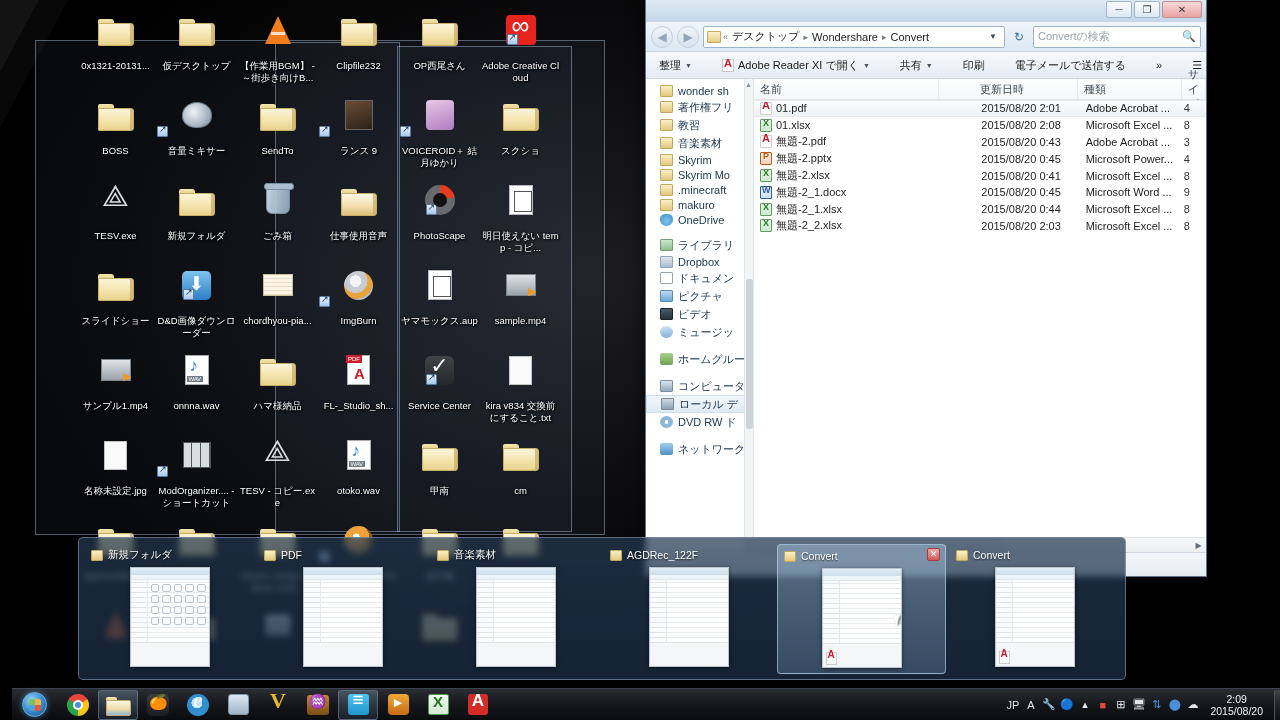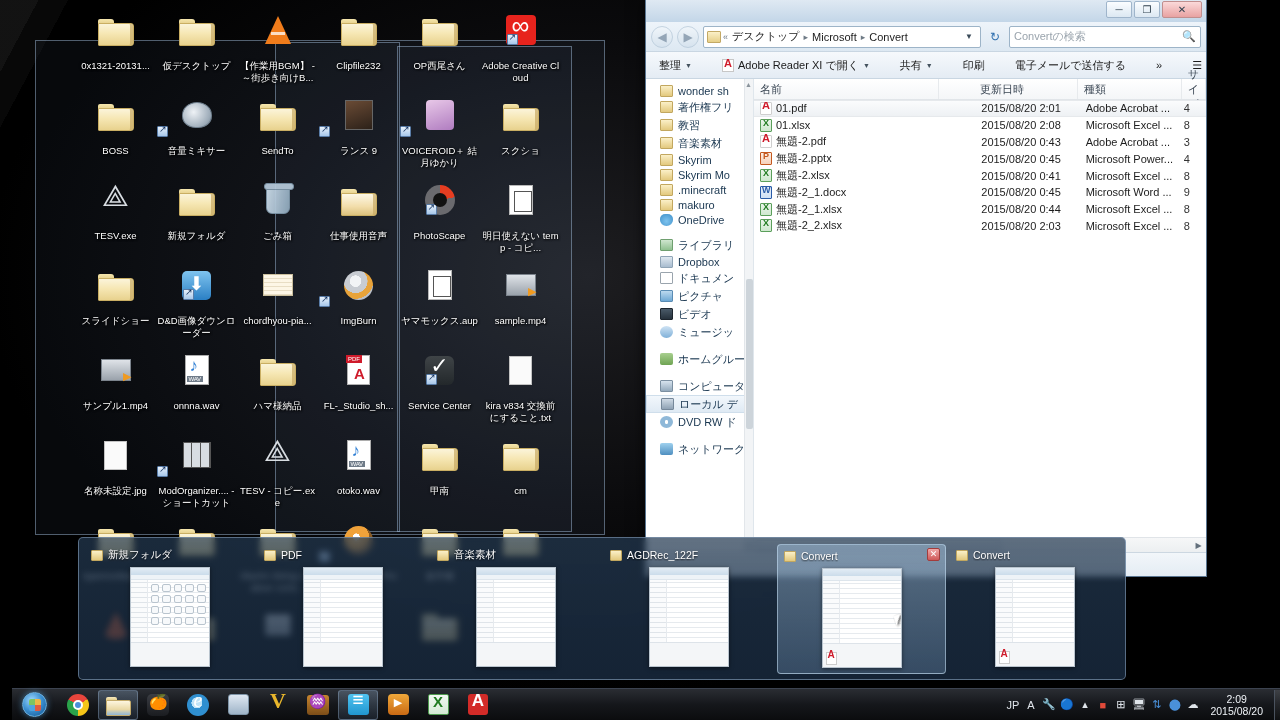--- a/index.html
+++ b/index.html
@@ -120,21 +120,21 @@
             justify-content: center; cursor: pointer; }
   .navbtn.dis { opacity: .5; }
   #crumbbar { flex: 1; height: 22px; background: #fff; border: 1px solid #9db4c8; border-radius: 2px;
               display: flex; align-items: center; padding: 0 3px; gap: 2px; font-size: 11px; color: #1c1c1c; overflow: hidden; }
   .crumbicon { width: 14px; height: 12px; background: linear-gradient(#fbf0c8,#e6cf88); border: 1px solid #c3a965; border-radius: 1px; }
   .crumb { padding: 1px 2px; cursor: pointer; white-space: nowrap; }
   .sep { color: #6f7b86; font-size: 9px; }
   .crumb-drop { margin-left: auto; color: #3a4a58; font-size: 8px; padding: 0 4px; cursor: pointer; }
   .refresh { width: 20px; height: 22px; display: flex; align-items: center; justify-content: center;
              color: #2f6fae; font-size: 12px; cursor: pointer; }
-  #searchbox { width: 192px; height: 22px; background: #fff; border: 1px solid #9db4c8; border-radius: 2px;
+  #searchbox { width: 168px; height: 22px; background: #fff; border: 1px solid #9db4c8; border-radius: 2px;
                display: flex; align-items: center; padding: 0 4px; font-size: 11px; color: #9aa4ad; }
   #searchbox .mag { margin-left: auto; color: #5b6b7a; font-size: 11px; }
   #toolbar { height: 27px; background: linear-gradient(#f6f9fc,#e4ecf4); border-bottom: 1px solid #c9d6e2;
              display: flex; align-items: center; padding: 0 6px; font-size: 11px; color: #1b1b1b; gap: 16px; flex: none; }
   .tbi { padding: 3px 7px; cursor: pointer; display: flex; align-items: center; gap: 4px; white-space: nowrap; }
   .caret { font-size: 7px; color: #44525e; }
   .acro { width: 12px; height: 13px; background: #fff; border: 1px solid #c7c7c7; position: relative; }
   .acro:after { content: "A"; position: absolute; left: 1px; top: -3px; font-size: 11px; color: #cf1b2b; font-weight: bold; }
   .tbi.help { margin-left: 0; }
   .helpo { width: 15px; height: 15px; border-radius: 50%; background: linear-gradient(#6fb2e8,#2a6ca8);
@@ -626,21 +626,21 @@
     </div>
 
     <div id="addressbar">
       <div class="navbtn dis">◀</div>
       <div class="navbtn dis">▶</div>
       <div id="crumbbar">
         <div class="crumbicon"></div>
         <span class="sep">«</span>
         <span class="crumb">デスクトップ</span>
         <span class="sep">▸</span>
-        <span class="crumb">Microsoft</span>
+        <span class="crumb">Wondershare</span>
         <span class="sep">▸</span>
         <span class="crumb">Convert</span>
         <span class="crumb-drop">▼</span>
       </div>
       <div class="refresh">↻</div>
       <div id="searchbox">
         <span>Convertの検索</span>
         <span class="mag">🔍</span>
       </div>
     </div>

